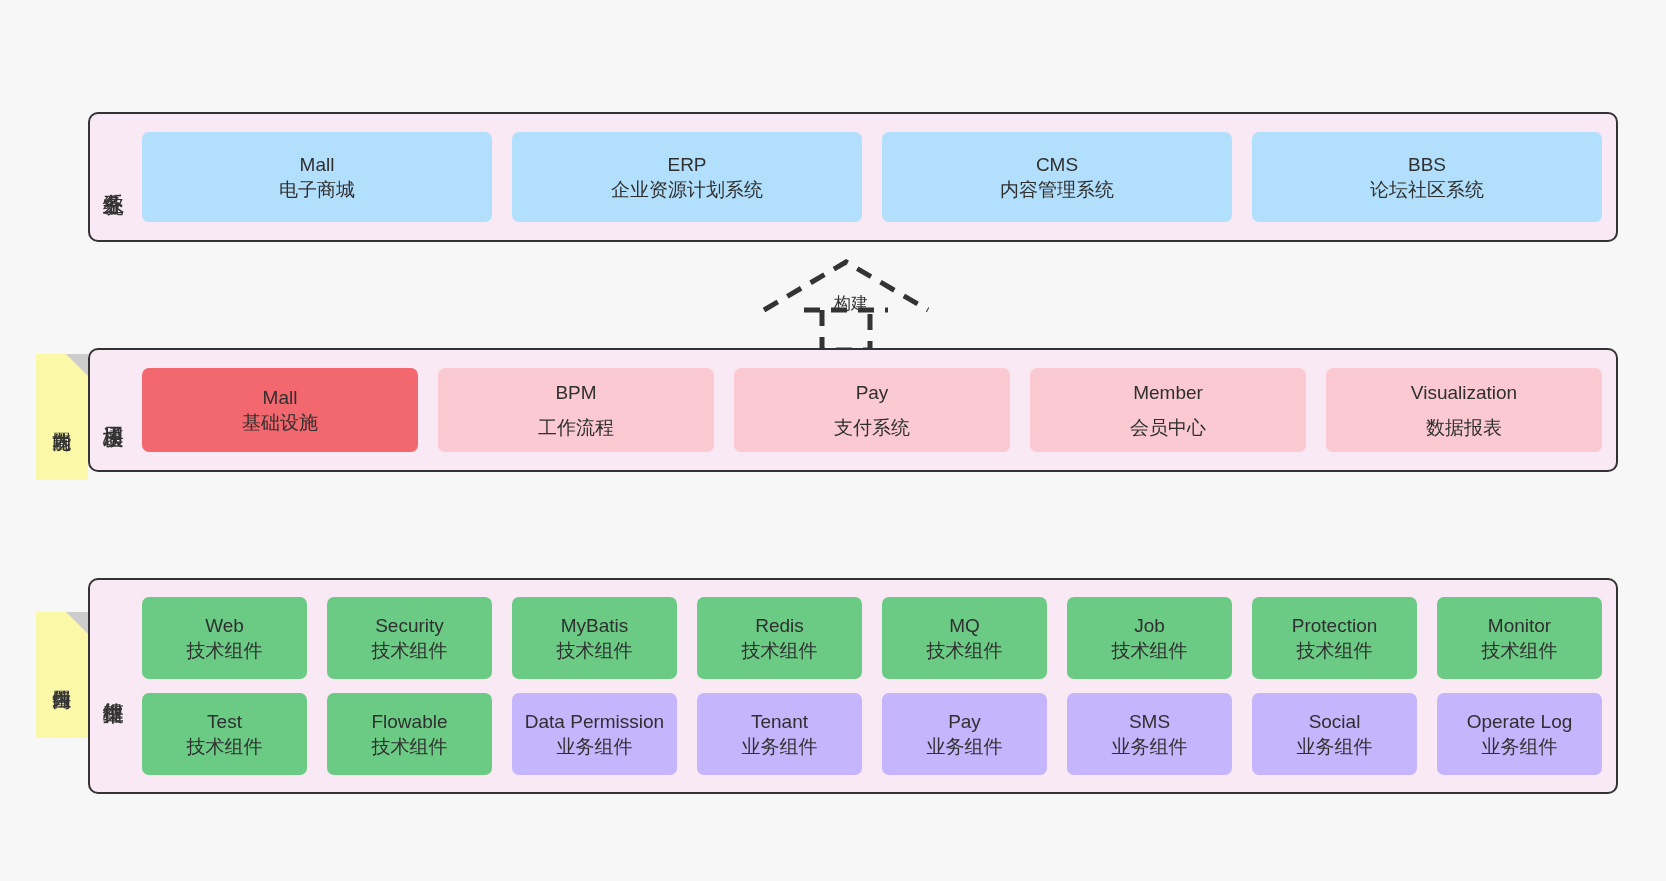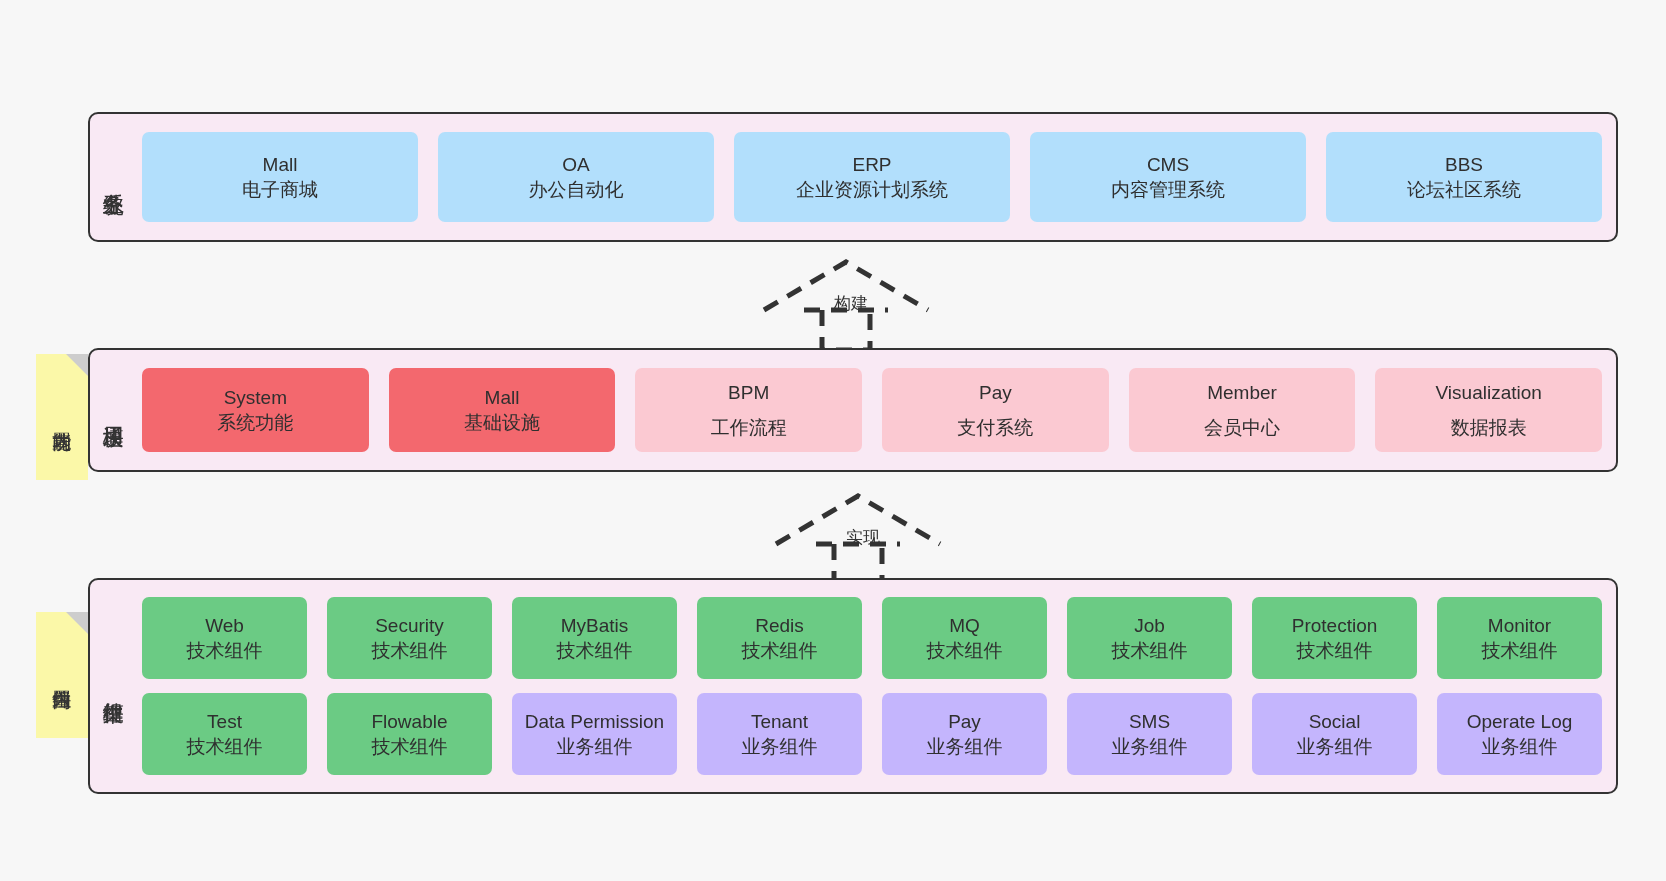--- a/index.html
+++ b/index.html
@@ -141,24 +141,20 @@
 
   <div class="layer" id="layer-business">
     <div class="layer-title">业务系统</div>
     <div class="layer-body">
       <div class="row">
         <div class="card blue">
           <span class="l1">Mall</span>
           <span class="l2">电子商城</span>
         </div>
         <div class="card blue">
-          <span class="l1">OA</span>
-          <span class="l2">办公自动化</span>
-        </div>
-        <div class="card blue">
           <span class="l1">ERP</span>
           <span class="l2">企业资源计划系统</span>
         </div>
         <div class="card blue">
           <span class="l1">CMS</span>
           <span class="l2">内容管理系统</span>
         </div>
         <div class="card blue">
           <span class="l1">BBS</span>
           <span class="l2">论坛社区系统</span>
@@ -179,24 +175,20 @@
   <div class="note" id="note-common">
     <span class="fold"></span>
     <span>内置功能</span>
   </div>
 
   <div class="layer" id="layer-common">
     <div class="layer-title">通用模块</div>
     <div class="layer-body">
       <div class="row">
         <div class="card red">
-          <span class="l1">System</span>
-          <span class="l2">系统功能</span>
-        </div>
-        <div class="card red">
           <span class="l1">Mall</span>
           <span class="l2">基础设施</span>
         </div>
         <div class="card pink">
           <span class="l1">BPM</span>
           <span class="l2">工作流程</span>
         </div>
         <div class="card pink">
           <span class="l1">Pay</span>
           <span class="l2">支付系统</span>
@@ -206,28 +198,20 @@
           <span class="l2">会员中心</span>
         </div>
         <div class="card pink">
           <span class="l1">Visualization</span>
           <span class="l2">数据报表</span>
         </div>
       </div>
     </div>
   </div>
 
-  <div class="arrow" id="arrow-impl">
-    <svg width="172" height="96" viewBox="0 0 172 96" fill="none" xmlns="http://www.w3.org/2000/svg">
-      <path d="M4 52 L86 4 L168 52" stroke="#333" stroke-width="5" stroke-dasharray="16 11" fill="none"></path>
-      <path d="M44 52 L128 52" stroke="#333" stroke-width="5" stroke-dasharray="16 11" fill="none"></path>
-      <path d="M62 52 L62 92 L110 92 L110 52" stroke="#333" stroke-width="5" stroke-dasharray="16 11" fill="none"></path>
-    </svg>
-    <span class="arrow-label">实现</span>
-  </div>
 
   <div class="note" id="note-framework">
     <span class="fold"></span>
     <span>内置组件</span>
   </div>
 
   <div class="layer" id="layer-framework">
     <div class="layer-title">框架组件</div>
     <div class="layer-body">
 

